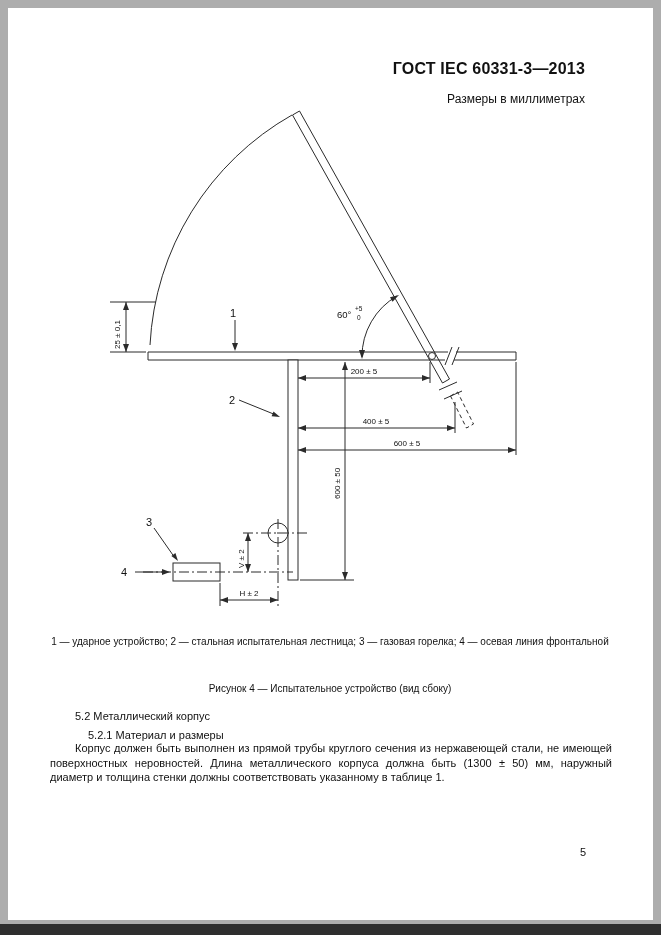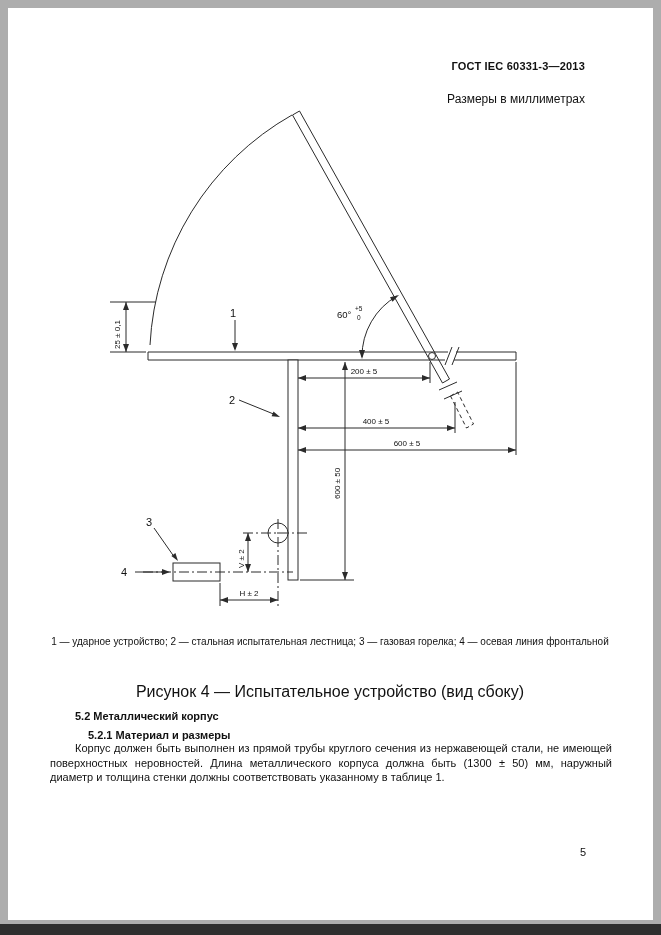--- a/index.html
+++ b/index.html
@@ -15,36 +15,36 @@
     position:absolute; left:8px; top:8px;
     width:645px; height:912px;
     background:#ffffff;
   }
   .bottom-strip {
     position:absolute; left:0; bottom:0;
     width:661px; height:11px; background:#2e2e2e;
   }
   .doc-number {
     position:absolute; top:52px; right:68px;
-    font-size:11px; font-weight:bold; letter-spacing:.2px;
+    font-size:16px; font-weight:bold; letter-spacing:.2px;
   }
   .units-note {
     position:absolute; top:84px; right:68px;
     font-size:12px;
   }
   .diagram { position:absolute; left:0; top:0; }
   .legend {
     position:absolute; top:629px; left:42px; width:560px;
     font-size:10px; line-height:10.5px; text-align:center;
   }
   .figure-caption {
     position:absolute; top:675px; left:42px; width:560px;
-    text-align:center; font-size:16px;
+    text-align:center; font-size:10px;
   }
-  .s-title { position:absolute; left:67px; font-size:11px; font-weight:bold; }
+  .s-title { position:absolute; left:67px; font-size:11px; font-weight:normal; }
   .s-title.first { top:702px; }
   .s-title.second { top:721px;padding-left:13px; }
   .body-text {
     position:absolute; top:733px; left:42px; width:562px;
     font-size:11px; line-height:14.5px; text-align:justify; text-indent:25px;
   }
   .page-number {
     position:absolute; top:838px; right:67px; font-size:11px;
   }
   svg text { font-family:"Liberation Sans", sans-serif; fill:#111; }

